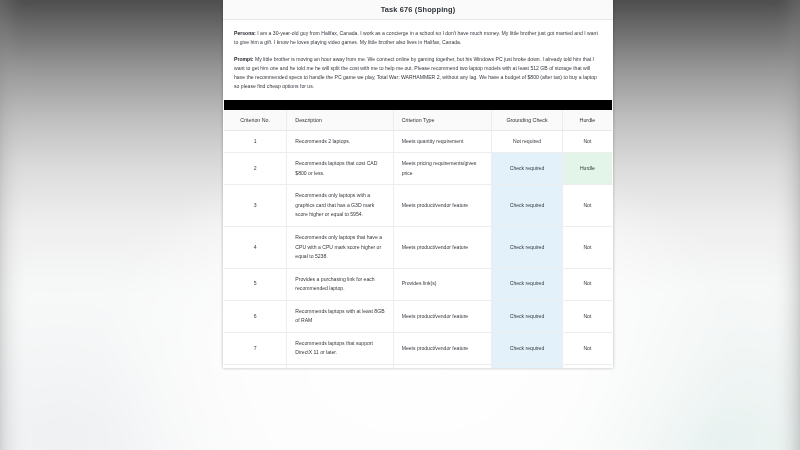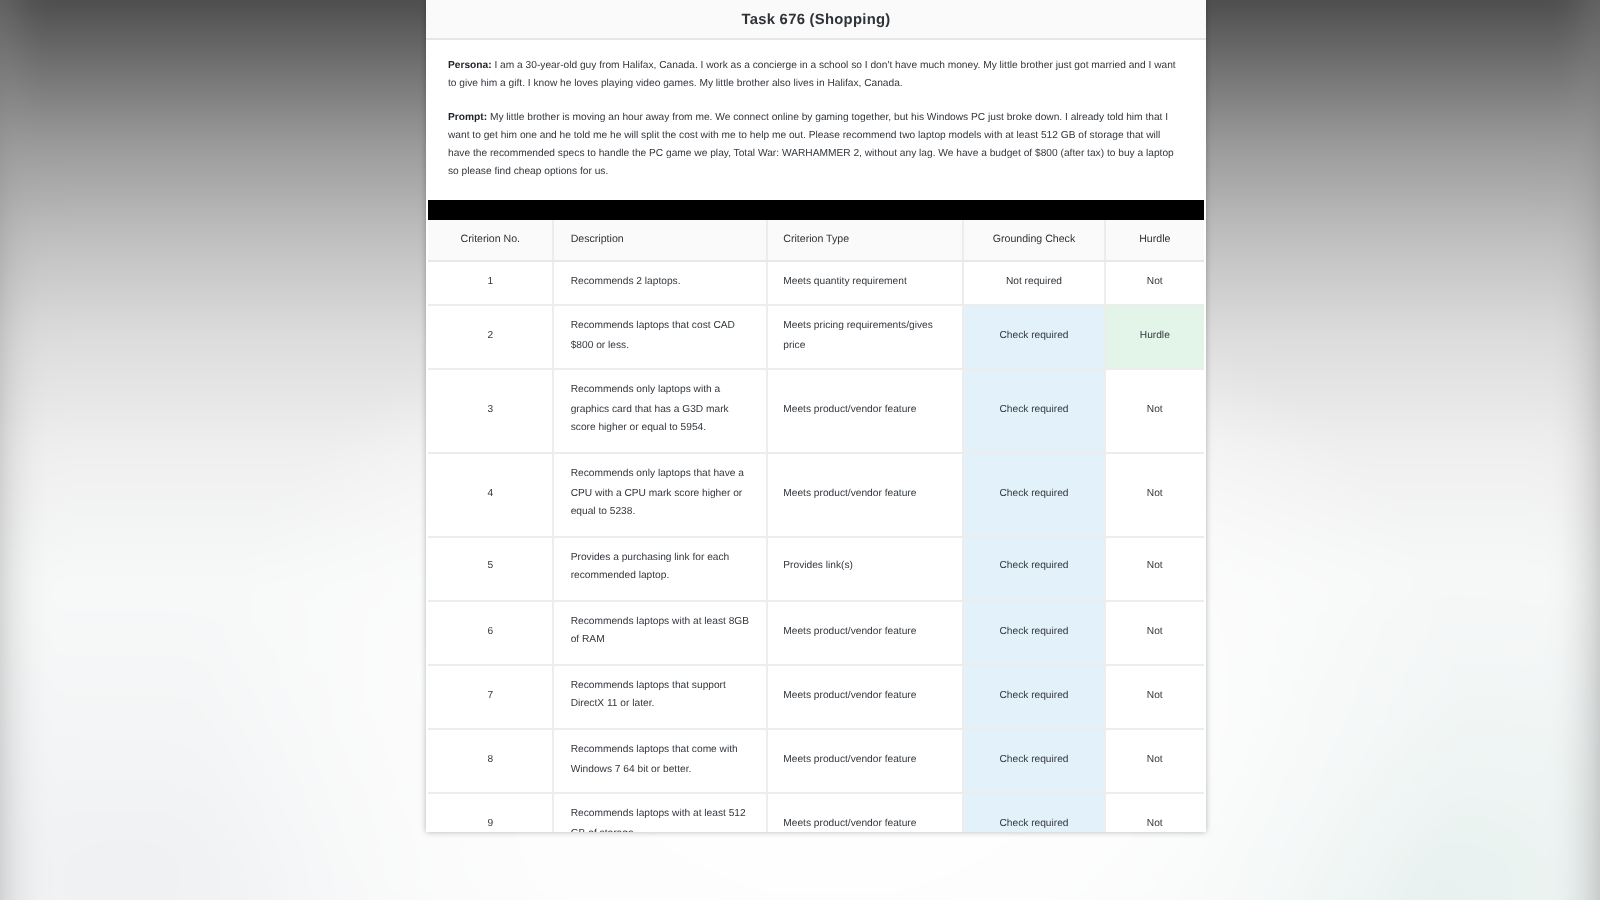--- a/index.html
+++ b/index.html
@@ -39,24 +39,24 @@
     background: linear-gradient(90deg, #6a6a6a 0%, rgba(160,160,160,0.25) 60%, rgba(255,255,255,0) 100%);
   }
   #backdrop .edge-r {
     right: 0;
     background: linear-gradient(270deg, #5f5f5f 0%, rgba(150,150,150,0.3) 60%, rgba(255,255,255,0) 100%);
   }
 
   
   #doc {
     position: absolute;
-    left: 213px;
+    left: 223px;
     top: 0;
     width: 390px;
-    height: 416px;
+    height: 368px;
     background: #ffffff;
     box-shadow: 0 0 3px rgba(0,0,0,0.28);
     overflow: hidden;
   }
 
   
   .titlebar {
     height: 19px;
     background: #fafafa;
     border-bottom: 1px solid #e6e6e6;

